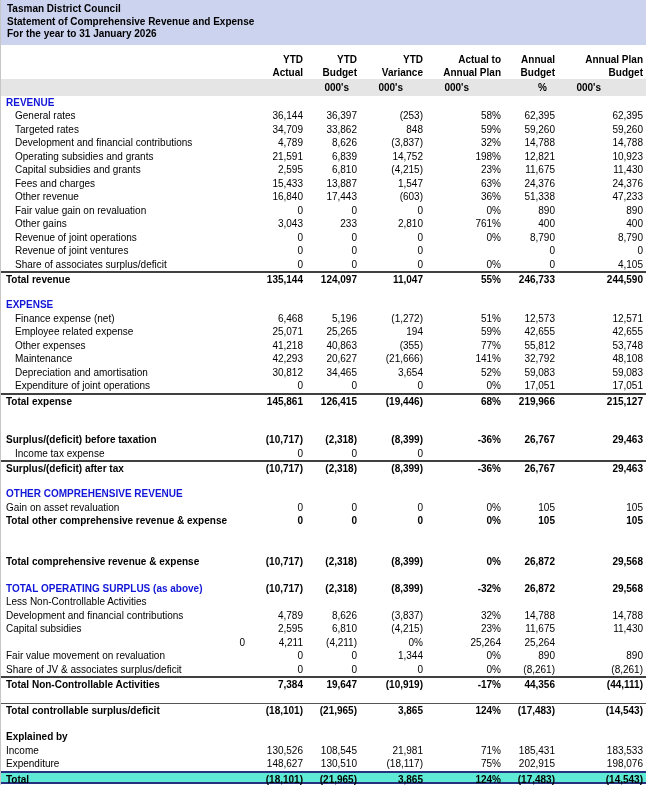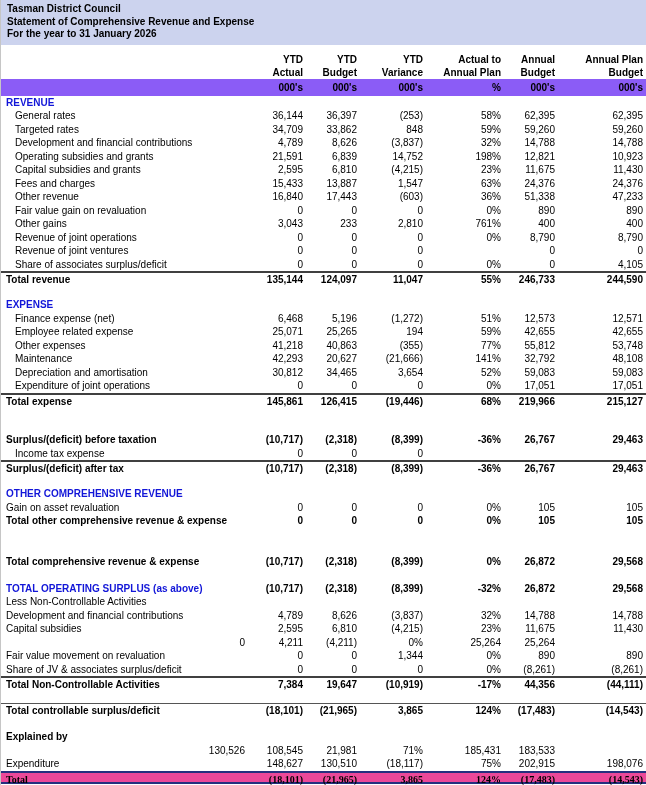--- a/index.html
+++ b/index.html
@@ -9,34 +9,34 @@
     font-size:10px; color:#000; background:#fff;
     border-left:1px solid #c6c6c6; position:relative; overflow:hidden;
   }
   .title-band { background:#ccd3ee; padding:3px 0 4px 6px; }
   .title-band div { font-weight:bold; font-size:10px; line-height:12.5px; white-space:nowrap; }
 
   .grid { display:grid; grid-template-columns:247px 58px 54px 66px 78px 54px 88px; }
 
   .col-headers { padding-top:8px; }
   .col-headers .hcol { text-align:right; padding-right:3px; font-weight:bold; line-height:13px; white-space:nowrap; }
-  .units-band { background:#8b5cf6; height:17px; }
+  .units-band { background:#e5e5e5; height:17px;padding-left:46px; }
   .units-band .ucell { text-align:right; padding-right:3px; font-weight:bold; line-height:17px; }
 
   .rows-wrap { }
   .row { height:13.5px; line-height:13.5px; box-sizing:border-box; }
   .row .lbl { padding-left:5px; white-space:nowrap; overflow:visible; }
   .row.indent .lbl { padding-left:14px; }
   .row .num { text-align:right; padding-right:3px; white-space:nowrap; }
   .row.bold, .row.total, .row.rule, .row.grand, .row.labelbold { font-weight:bold; }
   .row.section .lbl, .row.sectionvals .lbl { color:#1216d8; font-weight:bold; }
   .row.sectionvals .num { font-weight:bold; }
   .row.total { border-top:2px solid #404040; }
   .row.rule  { border-top:1px solid #555; }
-  .row.grand { background:#ec4899; border-top:2px solid #25307e; border-bottom:2px solid #25307e;font-family:Liberation Serif, serif; }
+  .row.grand { background:#5eead4; border-top:2px solid #25307e; border-bottom:2px solid #25307e; }
 </style>
 </head>
 <body>
 
 <div class="page">
   <div class="title-band">
     <div>Tasman District Council</div>
     <div>Statement of Comprehensive Revenue and Expense</div>
     <div>For the year to 31 January 2026</div>
   </div>
@@ -431,20 +431,21 @@
       <div class="row grid labelbold">
         <div class="lbl">Explained by</div>
         <div class="num"></div>
         <div class="num"></div>
         <div class="num"></div>
         <div class="num"></div>
         <div class="num"></div>
         <div class="num"></div>
       </div>
       <div class="row grid item">
+        <div class="lbl">Income</div>
         <div class="num">130,526</div>
         <div class="num">108,545</div>
         <div class="num">21,981</div>
         <div class="num">71%</div>
         <div class="num">185,431</div>
         <div class="num">183,533</div>
       </div>
       <div class="row grid item">
         <div class="lbl">Expenditure</div>
         <div class="num">148,627</div>

